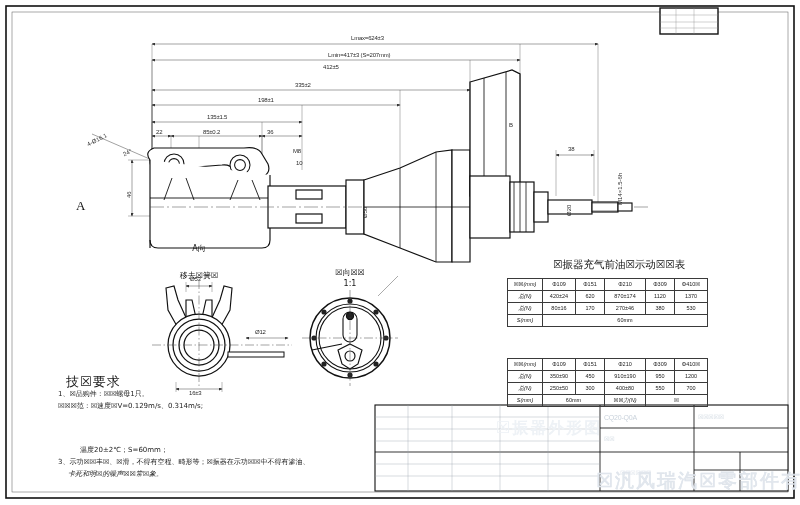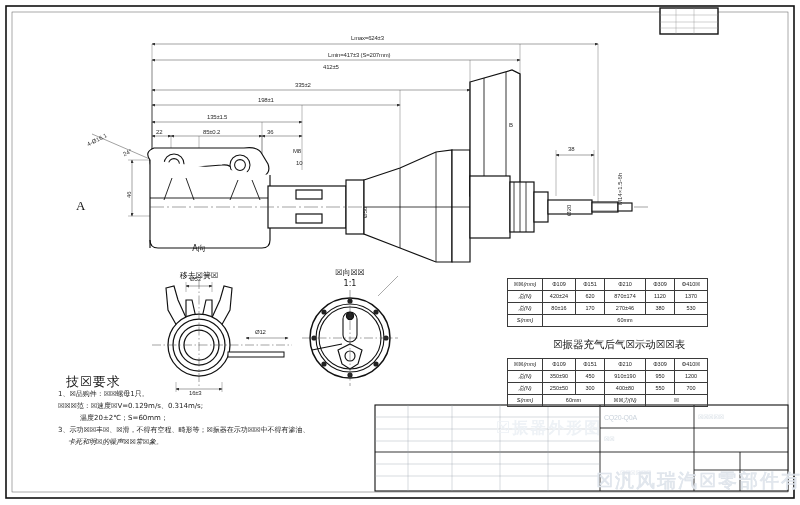--- a/index.html
+++ b/index.html
@@ -289,20 +289,21 @@
 
   <div class="viewlbl cjk" style="left:168px;top:244px;width:62px;">A向</div>
   <div class="viewlbl cjk" style="left:152px;top:255px;width:94px;margin-top:16px;">移去☒簧☒</div>
   <div class="dimtxt" style="left:190px;top:276px;">Ø53</div>
   <div class="dimtxt" style="left:255px;top:329px;">Ø12</div>
   <div class="dimtxt" style="left:189px;top:390px;">16±3</div>
 
   <div class="viewlbl cjk" style="left:318px;top:268px;width:64px;">☒向☒☒</div>
   <div class="viewlbl" style="left:318px;top:279px;width:64px;">1:1</div>
 
+  <div class="tblcap cjk" style="left:553px;top:258px;">☒振器充气前油☒示动☒☒表</div>
   <table class="tbl" style="left:507px;top:278px;">
     <tbody>
         <tr>
       <td class="lbl" style="width:34px">☒☒(mm)</td>
       <td style="width:32px">Φ109</td>
       <td style="width:28px">Φ151</td>
       <td style="width:40px">Φ210</td>
       <td style="width:28px">Φ309</td>
       <td style="width:32px">Φ410☒</td>
     </tr>
@@ -322,21 +323,20 @@
       <td>380</td>
       <td>530</td>
     </tr>
     <tr>
       <td class="lbl">S(mm)</td>
       <td colspan="5">60mm</td>
     </tr>
   </tbody>
     </table>
 
-  <div class="tblcap cjk" style="left:553px;top:338px;">☒振器充气后气☒示动☒☒表</div>
   <table class="tbl" style="left:507px;top:358px;">
     <tbody>
         <tr>
       <td class="lbl" style="width:34px">☒☒(mm)</td>
       <td style="width:32px">Φ109</td>
       <td style="width:28px">Φ151</td>
       <td style="width:40px">Φ210</td>
       <td style="width:28px">Φ309</td>
       <td style="width:32px">Φ410☒</td>
     </tr>
@@ -362,21 +362,21 @@
       <td class="lbl">☒☒力(N)</td>
       <td colspan="2">☒</td>
     </tr>
   </tbody>
     </table>
 
   <div class="notes" style="left:58px;top:376px;">
     <div class="hd" style="padding-left:8px;">技☒要求</div>
     <div>1、☒品购件：☒☒螺母1只。</div>
     <div>☒☒☒范：☒速度☒V=0.129m/s、0.314m/s;</div>
-    <div style="padding-left:22px;">温度20±2℃；S=60mm；</div>
+    <div style="padding-left:22px;margin-top:32px;">温度20±2℃；S=60mm；</div>
     <div>3、示功☒☒丰☒、☒滑，不得有空程、畸形等；☒振器在示功☒☒中不得有渗油、</div>
     <div style="padding-left:10px;font-style:italic;">卡死和明☒的噪声☒☒常☒象。</div>
   </div>
 
   <div class="wm2 cjk" style="left:496px;top:418px;font-weight:bold;">☒振器外形图</div>
   <div class="dimtxt" style="left:604px;top:414px;font-size:7px;color:#c9d2db;">CQ20-Q0A</div>
   <div class="dimtxt cjk" style="left:698px;top:414px;font-size:6px;color:#d2dae2;">☒☒☒☒☒</div>
   <div class="dimtxt cjk" style="left:604px;top:436px;font-size:6px;color:#d2dae2;">☒☒</div>
   <div class="dimtxt cjk" style="left:620px;top:470px;font-size:6px;color:#dde3ea;">☒☒☒☒☒☒</div>
 

